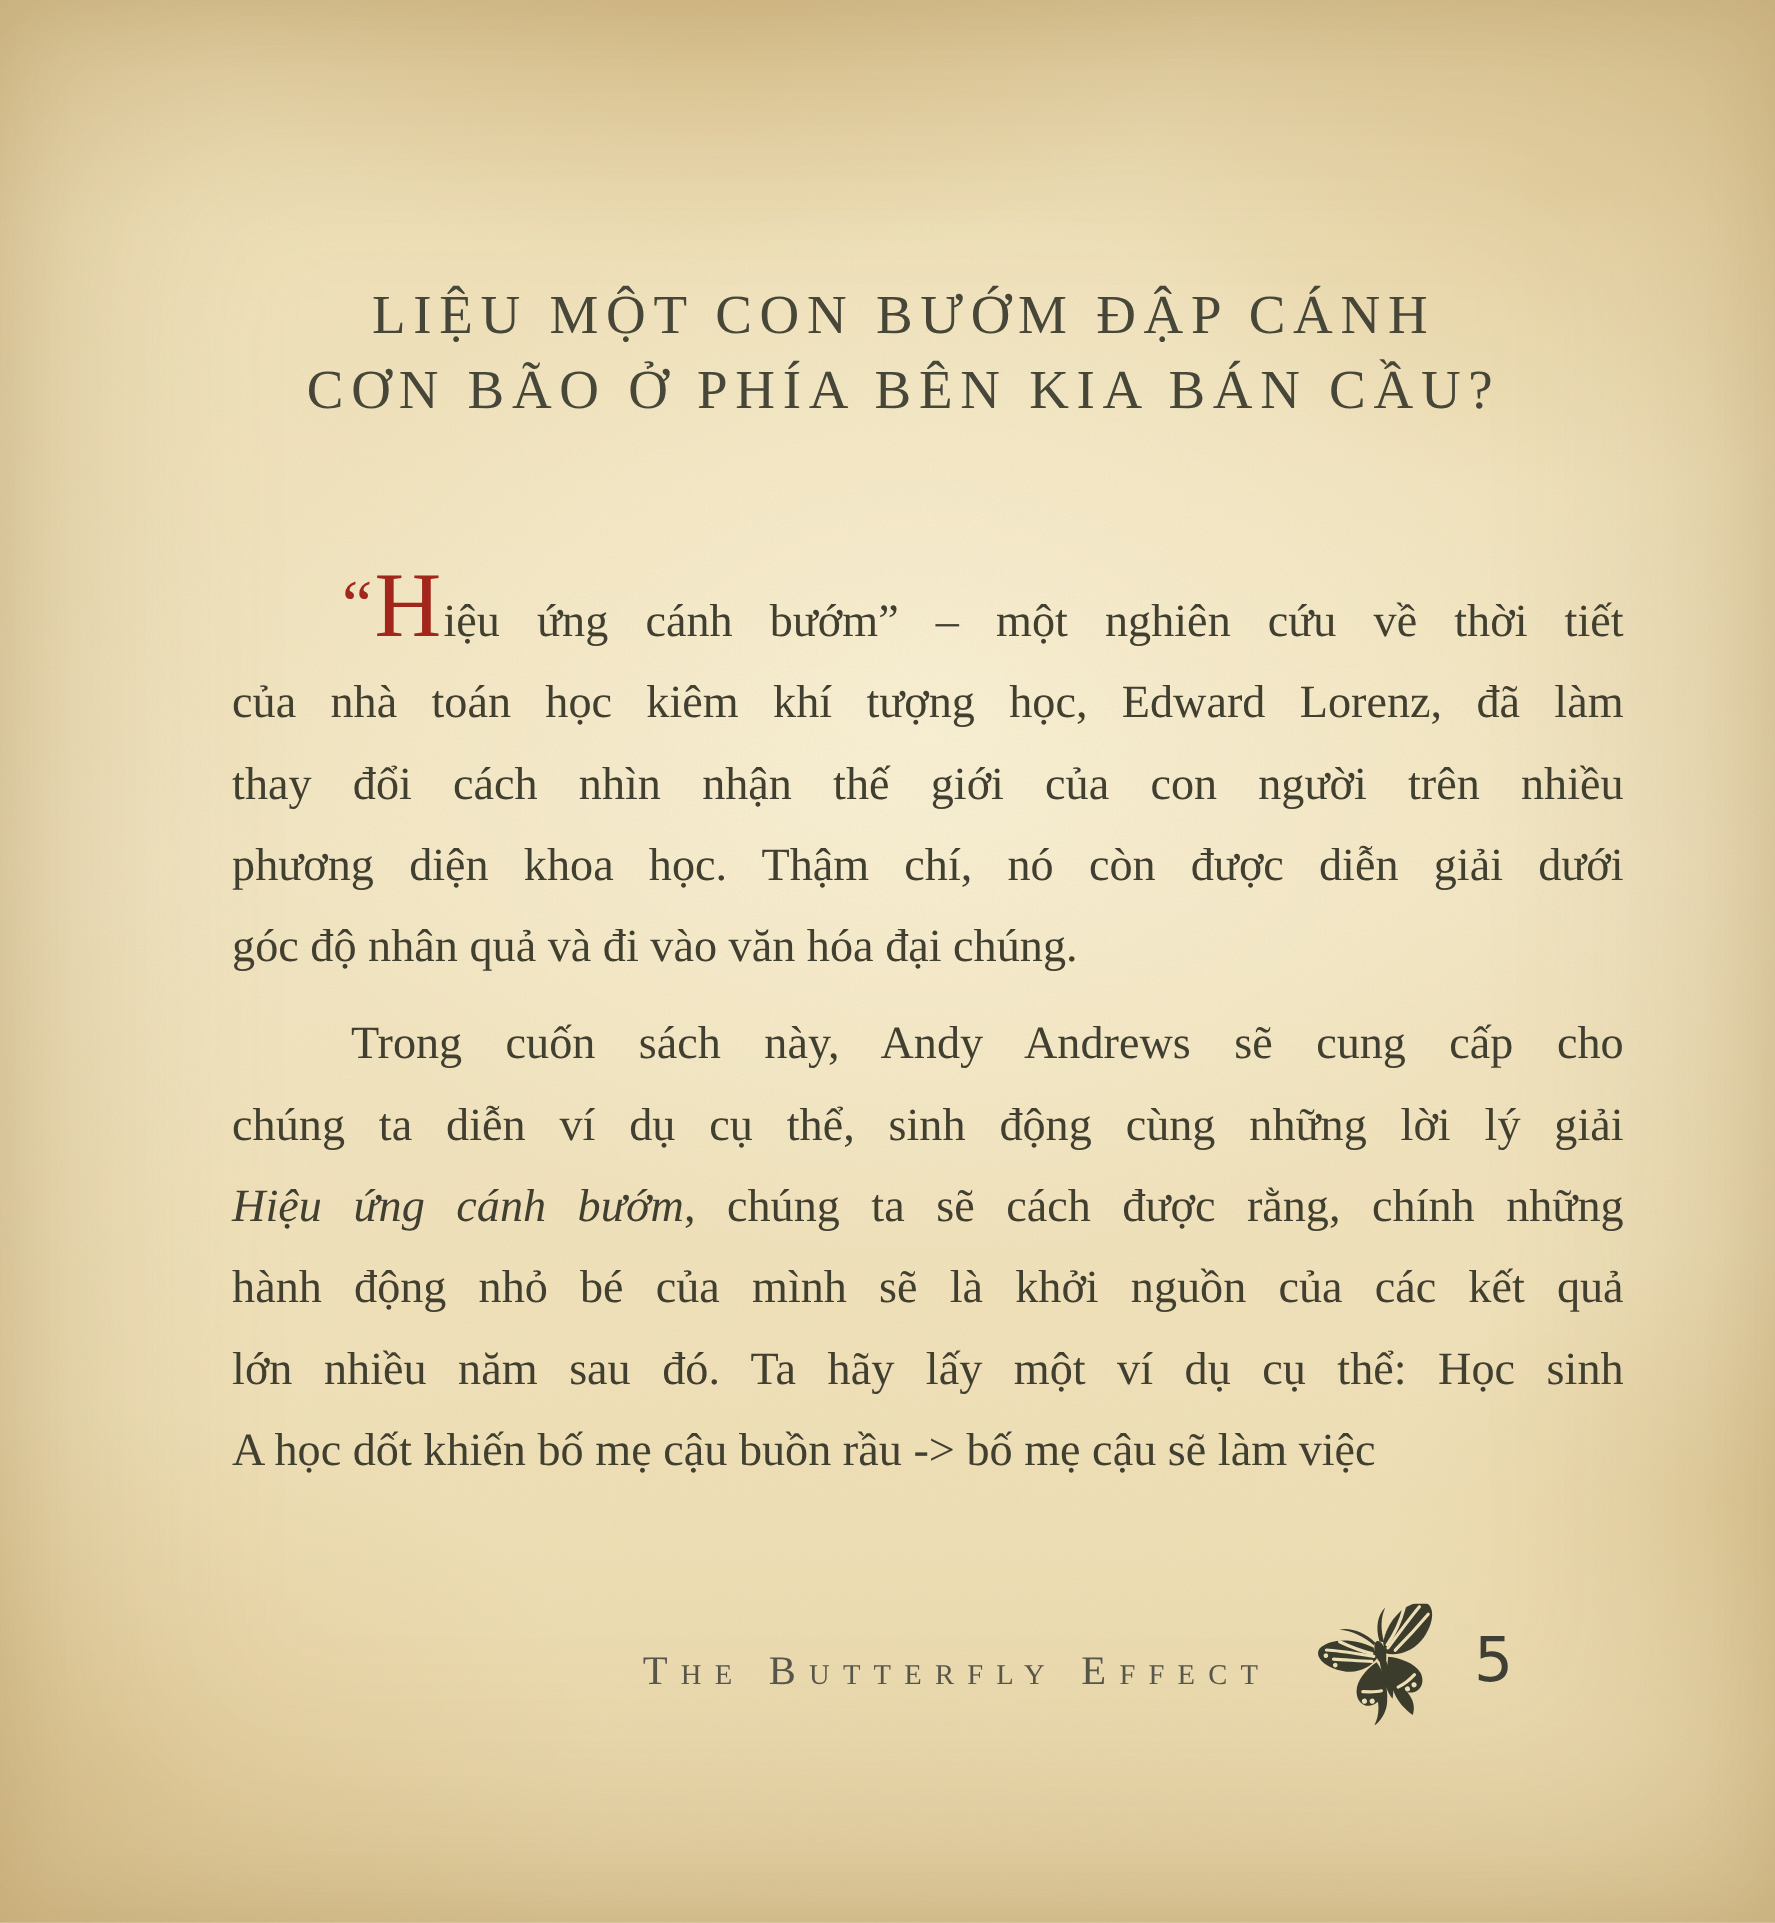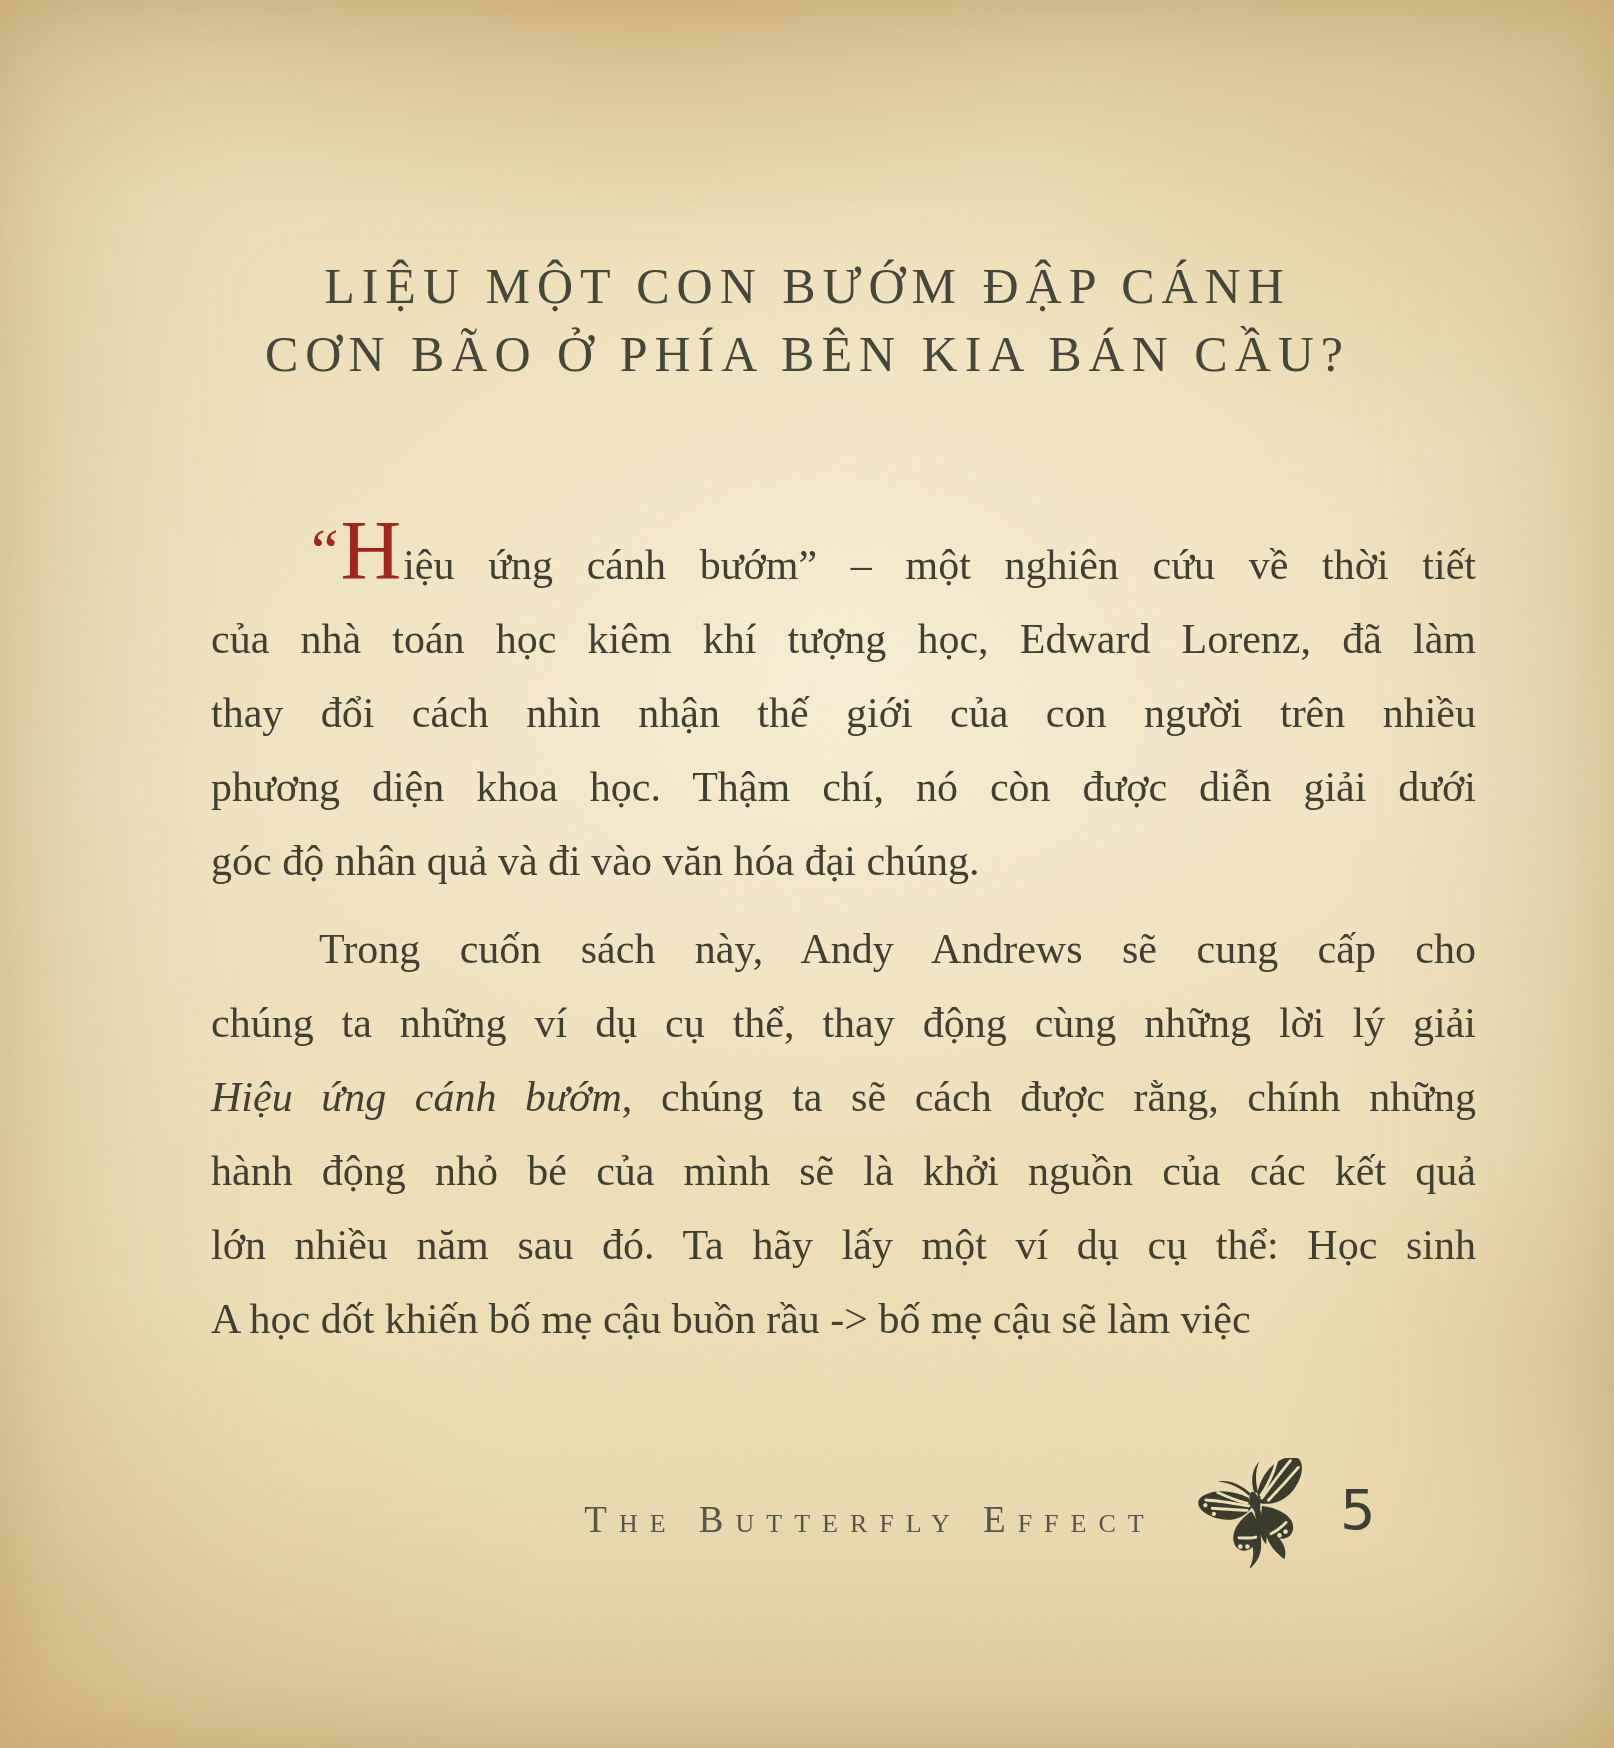--- a/index.html
+++ b/index.html
@@ -21,21 +21,21 @@
   }
   .grain{position:absolute;inset:0;z-index:1;opacity:.55;pointer-events:none;}
   .vignette{
     position:absolute;inset:0;z-index:2;pointer-events:none;
     box-shadow:inset 0 0 220px 30px rgba(146,108,48,0.30), inset 0 0 60px 8px rgba(146,108,48,0.12);
   }
   .layer{position:absolute;z-index:3;}
 
   
   .title-block{
-    top:252px;left:175px;width:1265px;
+    top:252px;left:189px;width:1265px;
     text-align:center;
     color:#474739;
     font-size:50px;line-height:68px;
     letter-spacing:7px;
     white-space:nowrap;
   }
 
   
   .body-text{
     top:528px;left:175px;width:1265px;
@@ -99,21 +99,21 @@
   <div class="layer body-text">
     <div class="para">
       <div class="line j indent1"><span class="red quote">“</span><span class="red dropcap">H</span><span>iệu ứng cánh bướm” – một nghiên cứu về thời tiết</span></div>
       <div class="line j">của nhà toán học kiêm khí tượng học, Edward Lorenz, đã làm</div>
       <div class="line j">thay đổi cách nhìn nhận thế giới của con người trên nhiều</div>
       <div class="line j">phương diện khoa học. Thậm chí, nó còn được diễn giải dưới</div>
       <div class="line last">góc độ nhân quả và đi vào văn hóa đại chúng.</div>
     </div>
     <div class="para para2">
       <div class="line j indent2">Trong cuốn sách này, Andy Andrews sẽ cung cấp cho</div>
-      <div class="line j">chúng ta những ví dụ cụ thể, thay động cùng những lời lý giải</div>
+      <div class="line j">chúng ta diễn ví dụ cụ thể, sinh động cùng những lời lý giải</div>
       <div class="line j"><span class="ital">Hiệu ứng cánh bướm</span><span>, chúng ta sẽ cách được rằng, chính những</span></div>
       <div class="line j">hành động nhỏ bé của mình sẽ là khởi nguồn của các kết quả</div>
       <div class="line j">lớn nhiều năm sau đó. Ta hãy lấy một ví dụ cụ thể: Học sinh</div>
       <div class="line last">A học dốt khiến bố mẹ cậu buồn rầu -&gt; bố mẹ cậu sẽ làm việc</div>
     </div>
   </div>
 
   <div class="layer footer-title">The Butterfly Effect</div>
 
   <svg class="layer butterfly" viewBox="0 0 130 112" xmlns="http://www.w3.org/2000/svg">

